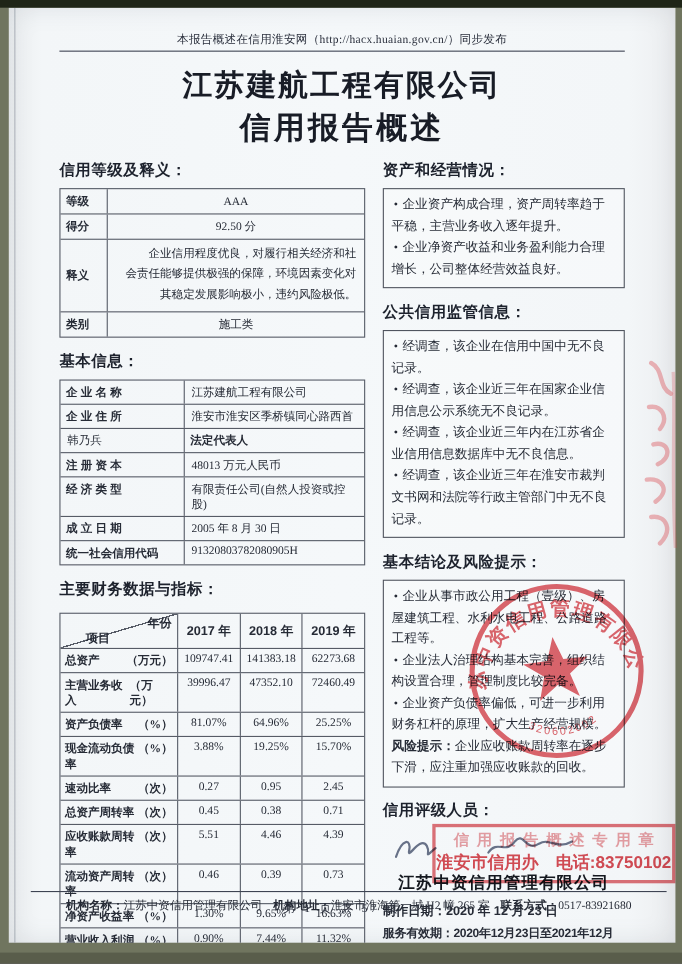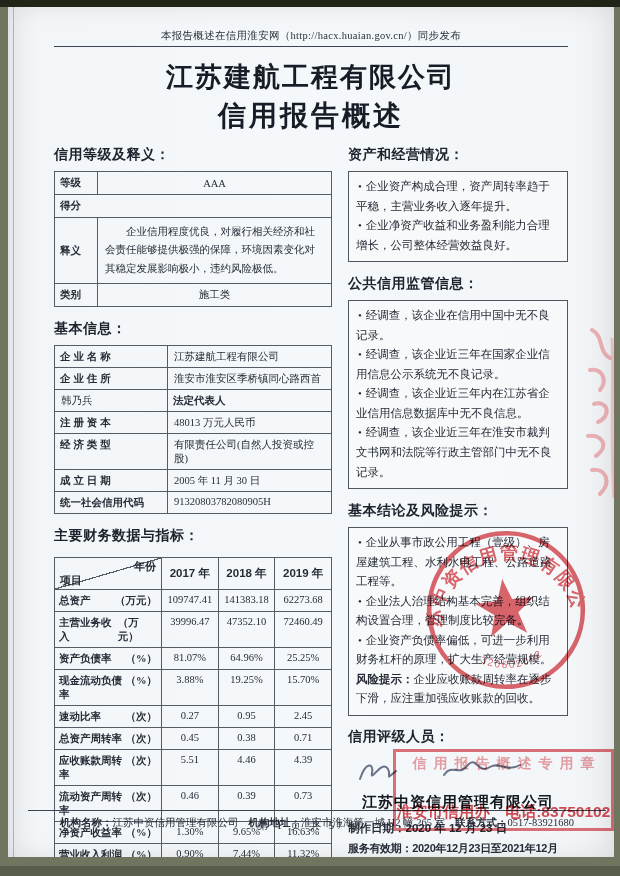--- a/index.html
+++ b/index.html
@@ -31,36 +31,36 @@
   .grid-table { border:1px solid #565b66; font-size:10.5px; }
   .grid-table .r { display:grid; }
   .grid-table .r + .r { border-top:1px solid #565b66; }
   .grid-table .c { padding:4px 5px; border-left:1px solid #565b66; }
   .grid-table .c:first-child { border-left:none; }
 
   
   .rating-table .r { grid-template-columns:42px 1fr; }
   .rating-table .lbl { font-family:"Liberation Sans","DejaVu Sans",sans-serif; font-weight:bold; display:flex; align-items:center; }
   .rating-table .val { text-align:center; display:flex; align-items:center; justify-content:center; }
-  .rating-table .meaning { text-align:left; display:block; text-indent:2em; line-height:1.75; padding:5px 7px; }
+  .rating-table .meaning { text-align:right; display:block; text-indent:2em; line-height:1.75; padding:5px 7px; }
 
   
   .basic-table .r { grid-template-columns:112px 1fr; }
   .basic-table .lbl { font-family:"Liberation Sans","DejaVu Sans",sans-serif; font-weight:bold; padding:3.5px 5px; }
   .basic-table .val { padding:3.5px 6px; }
 
   
   .fin-table { margin-top:12px; }
   .fin-table .r { grid-template-columns:106px 1fr 1fr 1fr; }
   .fin-table .head .c { font-family:"Liberation Sans","DejaVu Sans",sans-serif; font-weight:bold; font-size:11.5px;
                         display:flex; align-items:center; justify-content:center; }
   .corner { position:relative; height:31px; padding:0;
             background:linear-gradient(to bottom right, transparent calc(50% - .6px), #565b66 calc(50% - .6px), #565b66 calc(50% + .6px), transparent calc(50% + .6px)); }
   .corner .tr { position:absolute; top:1px; right:5px; font-family:"Liberation Sans","DejaVu Sans",sans-serif; font-weight:bold; font-size:11px; }
-  .corner .bl { position:absolute; bottom:1px; left:5px; font-family:"Liberation Sans","DejaVu Sans",sans-serif; font-weight:bold; font-size:11px; }
+  .corner .bl { position:absolute; bottom:1px; left:23px; font-family:"Liberation Sans","DejaVu Sans",sans-serif; font-weight:bold; font-size:11px; }
   .fin-table .rl { display:flex; justify-content:space-between; font-weight:bold; padding:3.5px 4px; }
   .fin-table .rv { text-align:center; padding:3.5px 2px; }
 
   
   .box { border:1px solid #50555f; padding:5px 7px 6px; font-size:11.5px; line-height:1.7; background:rgba(255,255,255,.25); }
   .bullet { text-align:left; }
   .bdot { font-size:11px; margin:0 4px 0 2px; }
   .risk b { font-family:"Liberation Sans","DejaVu Sans",sans-serif; font-size:11.5px; }
 
   .rater-h { margin-top:12px; }
@@ -71,21 +71,21 @@
   .date-line.tight { font-size:11px; letter-spacing:-.3px; margin-top:5px; }
 
   .agency { position:absolute; left:20px; right:8px; bottom:27px; border-top:1.5px solid #3e4453; padding-top:5px;
             font-size:10.5px; display:flex; justify-content:center; gap:10px; white-space:nowrap; }
   .agency b { font-family:"Liberation Sans","DejaVu Sans",sans-serif; }
   .pagenum { position:absolute; bottom:24px; left:0; width:100%; text-align:center; font-size:10.5px; letter-spacing:3px; color:#2a2f3c; }
 
   
   .stamp-round { position:absolute; left:423px; top:527px; width:166px; height:166px; transform:rotate(-7deg);
                  opacity:.82; mix-blend-mode:multiply; z-index:4; pointer-events:none; }
-  .stamp-rect { position:absolute; left:393px; top:749px; width:221px; height:82px; border:3px solid rgba(216,68,76,.75);
+  .stamp-rect { position:absolute; left:393px; top:749px; width:221px; height:54px; border:3px solid rgba(216,68,76,.75);
                 color:#d8444c; display:flex; flex-direction:column; justify-content:space-between; align-items:center;
                 mix-blend-mode:multiply; z-index:4; pointer-events:none; }
   .stamp-rect .l1 { font-family:"Liberation Sans","DejaVu Sans",sans-serif; font-weight:bold; font-size:14px;
                     letter-spacing:7px; opacity:.5; margin-top:3px; white-space:nowrap; text-indent:7px; }
   .stamp-rect .l2 { font-family:"Liberation Sans","DejaVu Sans",sans-serif; font-weight:bold; font-size:15.5px;
                     margin-bottom:5px; white-space:nowrap; opacity:.95; }
   .edge-stamp { position:absolute; left:584px; top:318px; width:34px; height:200px; opacity:.55; z-index:3;
                 filter:blur(.4px); pointer-events:none; }
 </style>
 </head>
@@ -106,20 +106,21 @@
       <div class="col-left">
 
         <div class="sec-h">信用等级及释义：</div>
         <div class="grid-table rating-table">
           <div class="r">
             <div class="c lbl">等级</div>
             <div class="c val">AAA</div>
           </div>
           <div class="r">
             <div class="c lbl">得分</div>
+            <div class="c val">92.50 分</div>
           </div>
           <div class="r">
             <div class="c lbl">释义</div>
             <div class="c meaning">企业信用程度优良，对履行相关经济和社会责任能够提供极强的保障，环境因素变化对其稳定发展影响极小，违约风险极低。</div>
           </div>
           <div class="r">
             <div class="c lbl">类别</div>
             <div class="c val">施工类</div>
           </div>
         </div>
@@ -147,21 +148,21 @@
               <div class="c val">48013 万元人民币</div>
             </div>
 
             <div class="r">
               <div class="c lbl">经 济 类 型</div>
               <div class="c val">有限责任公司(自然人投资或控股)</div>
             </div>
 
             <div class="r">
               <div class="c lbl">成 立 日 期</div>
-              <div class="c val">2005 年 11 月 30 日</div>
+              <div class="c val">2005 年 8 月 30 日</div>
             </div>
 
             <div class="r">
               <div class="c lbl">统一社会信用代码</div>
               <div class="c val">91320803782080905H</div>
             </div>
 
         </div>
 
         <div class="sec-h">主要财务数据与指标：</div>

